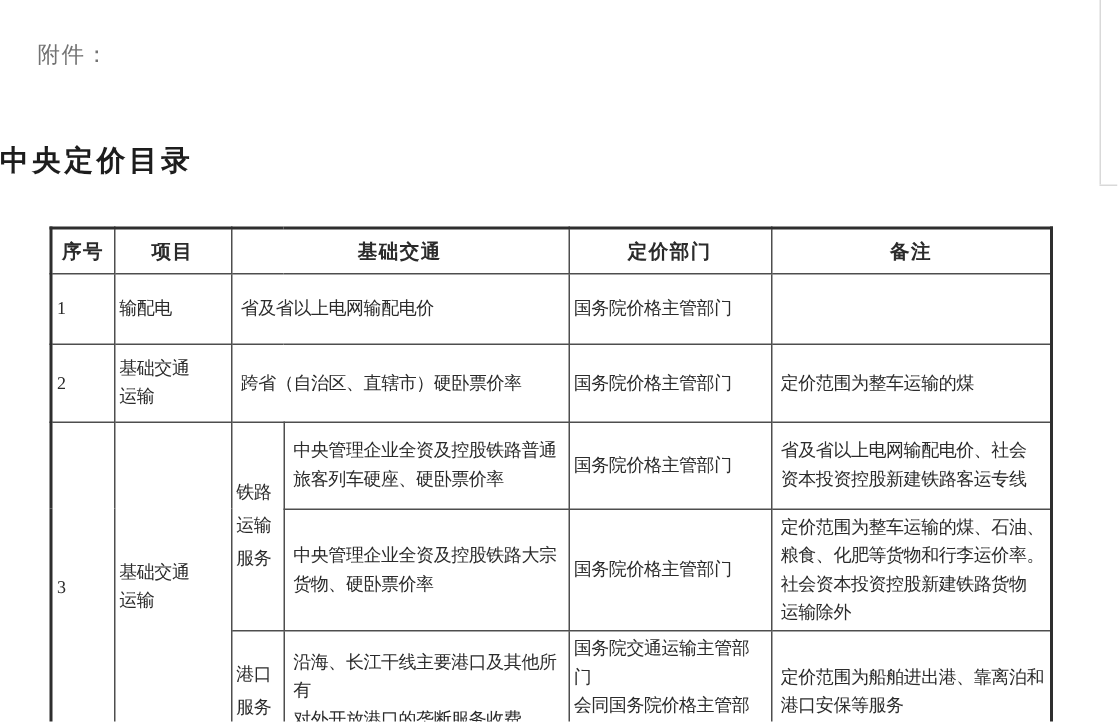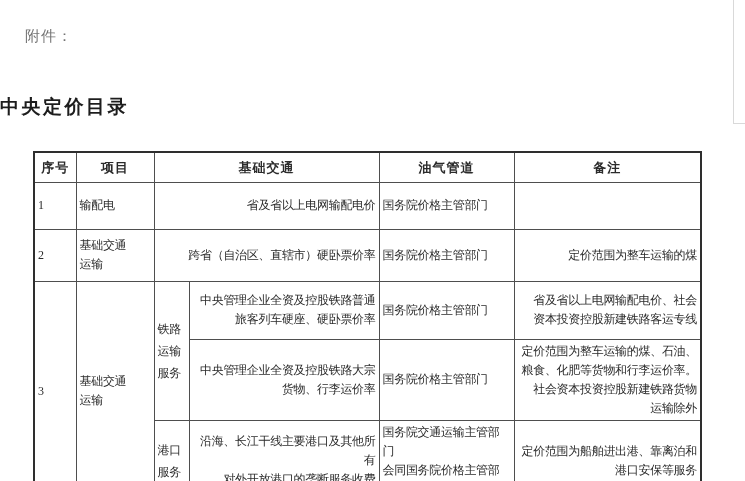--- a/index.html
+++ b/index.html
@@ -48,22 +48,22 @@
     white-space: pre-line;
     overflow: hidden;
     font-weight: normal;
   }
   table.pricing th {
     font-weight: bold;
     font-size: 13px;
     letter-spacing: 1px;
     white-space: nowrap;
   }
-  .al { text-align: right; padding-left: 6px !important; font-family: Liberation Serif, serif; }
-  .service { line-height: 22px !important; }
+  .al { text-align: left; padding-left: 6px !important; font-family: Liberation Serif, serif; }
+  .service { line-height: 22px !important; font-family: Liberation Mono, monospace; }
   tr.h-head { height: 30px; }
   tr.h-r1 { height: 47px; }
   tr.h-r2 { height: 52px; }
   tr.h-r3a { height: 58px; }
   tr.h-r3b { height: 78px; }
   tr.h-r3c { height: 55px; }
   .edge-v {
     position: absolute;
     left: 733px; top: 0;
     width: 1px; height: 123px;
@@ -91,21 +91,21 @@
       <col style="width:35px">
       <col style="width:190px">
       <col style="width:135px">
       <col style="width:187px">
     </colgroup>
     <tbody>
       <tr class="h-head">
         <th>序号</th>
         <th>项目</th>
         <th colspan="2">基础交通</th>
-        <th>油气管道</th>
+        <th>定价部门</th>
         <th>备注</th>
       </tr>
 
       <tr class="h-r1">
         <td>1</td>
         <td>输配电</td>
         <td colspan="2" class="al">省及省以上电网输配电价</td>
         <td>国务院价格主管部门</td>
         <td class="al"></td>
       </tr>
@@ -128,21 +128,21 @@
 服务</td>
         <td class="al">中央管理企业全资及控股铁路普通
 旅客列车硬座、硬卧票价率</td>
         <td>国务院价格主管部门</td>
         <td class="al">省及省以上电网输配电价、社会
 资本投资控股新建铁路客运专线</td>
       </tr>
 
       <tr class="h-r3b">
         <td class="al">中央管理企业全资及控股铁路大宗
-货物、行李运价率</td>
+货物、硬卧票价率</td>
         <td>国务院价格主管部门</td>
         <td class="al">定价范围为整车运输的煤、石油、
 粮食、化肥等货物和行李运价率。
 社会资本投资控股新建铁路货物
 运输除外</td>
       </tr>
 
       <tr class="h-r3c">
         <td class="service">港口
 服务</td>

